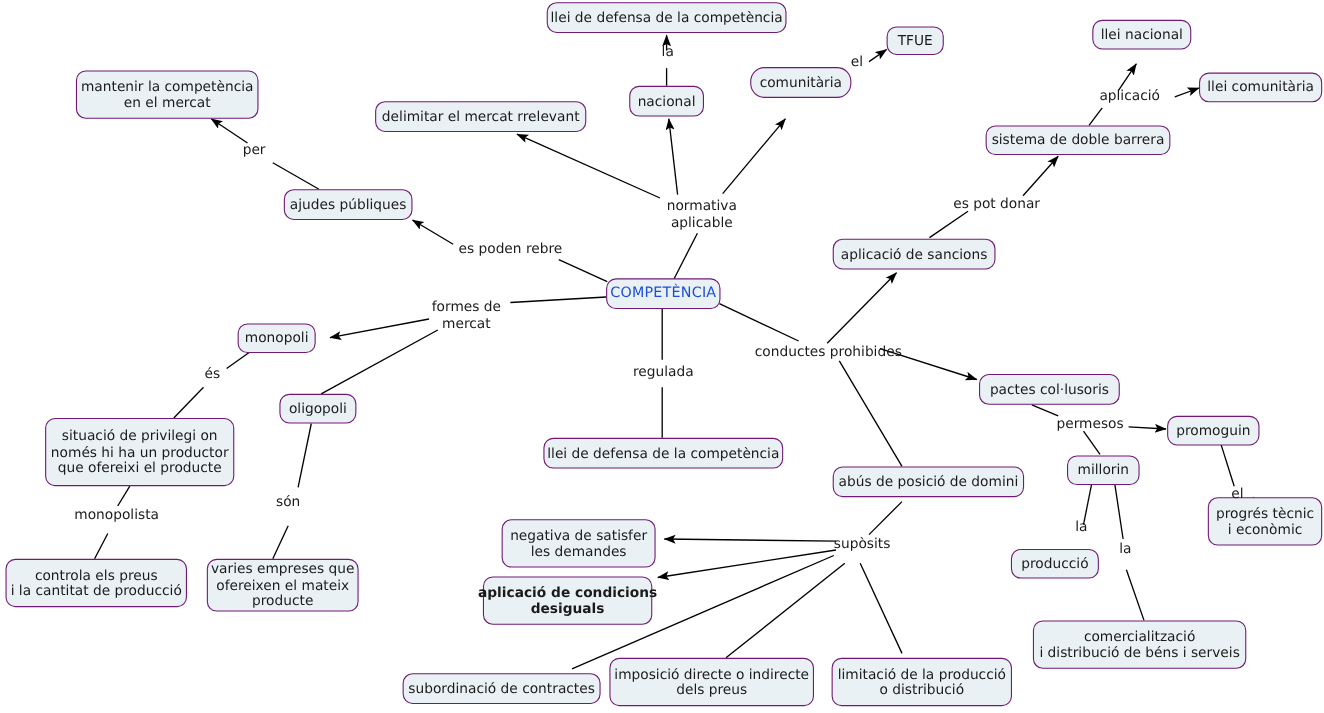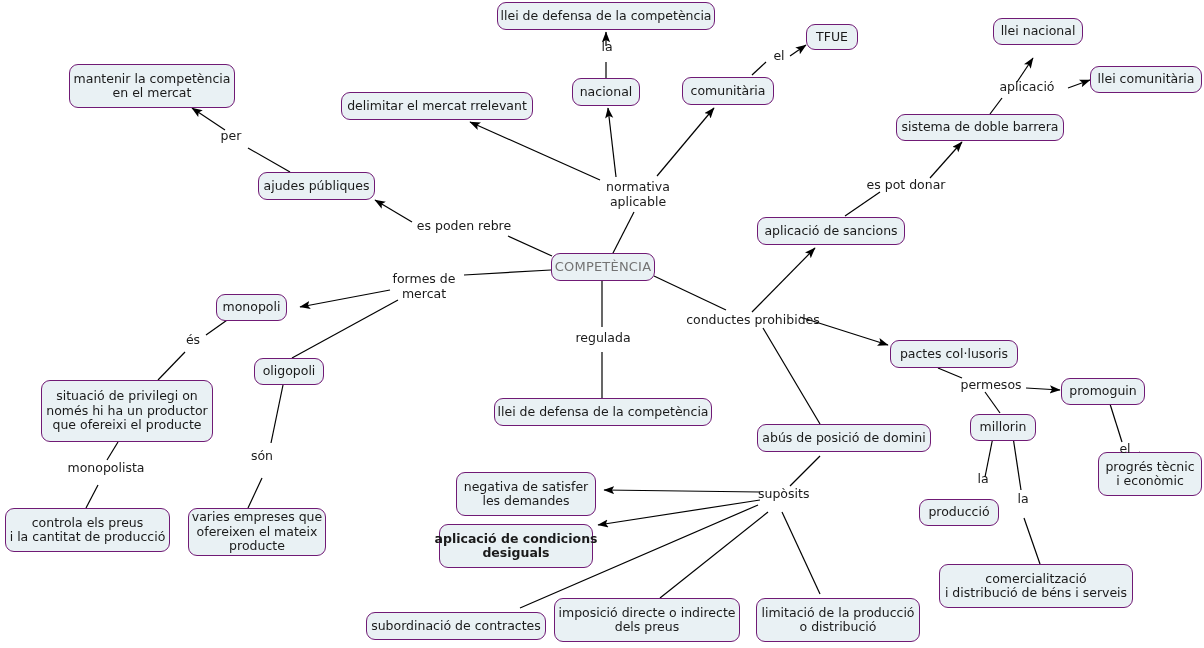--- a/index.html
+++ b/index.html
@@ -35,21 +35,21 @@
     line-height: 14.5px;
     text-align: center;
     display: flex;
     align-items: center;
     justify-content: center;
     padding: 3px 23px;
     white-space: pre;
     z-index: 2;
   }
   .node.root {
-    color: #737373;
+    color: #1d4ed8;
     font-size: 13px;
     letter-spacing: 0.2px;
   }
   .linklabel {
     position: absolute;
     font-size: 12.5px;
     line-height: 14.5px;
     color: #1a1a1a;
     background: transparent;
     text-align: center;
@@ -150,21 +150,21 @@
       <path d="M768,512 L660,598"></path>
 
       <path d="M782,512 L820,594"></path>
     </g>
   </svg>
 
   <div class="node" style="left:497px; top:2px; width:218px; height:28px;">llei de defensa de la competència</div>
 
   <div class="node" style="left:572px; top:78px; width:68px; height:28px;">nacional</div>
 
-  <div class="node" style="left:682px; top:77px; width:92px; height:28px;">comunitària</div>
+  <div class="node" style="left:682px; top:61px; width:92px; height:28px;border-radius:13px;">comunitària</div>
 
   <div class="node" style="left:806px; top:24px; width:52px; height:26px;">TFUE</div>
 
   <div class="node" style="left:993px; top:18px; width:90px; height:27px;">llei nacional</div>
 
   <div class="node" style="left:1090px; top:66px; width:112px; height:27px;">llei comunitària</div>
 
   <div class="node" style="left:896px; top:114px; width:168px; height:27px;">sistema de doble barrera</div>
 
   <div class="node" style="left:757px; top:217px; width:148px; height:28px;">aplicació de sancions</div>

